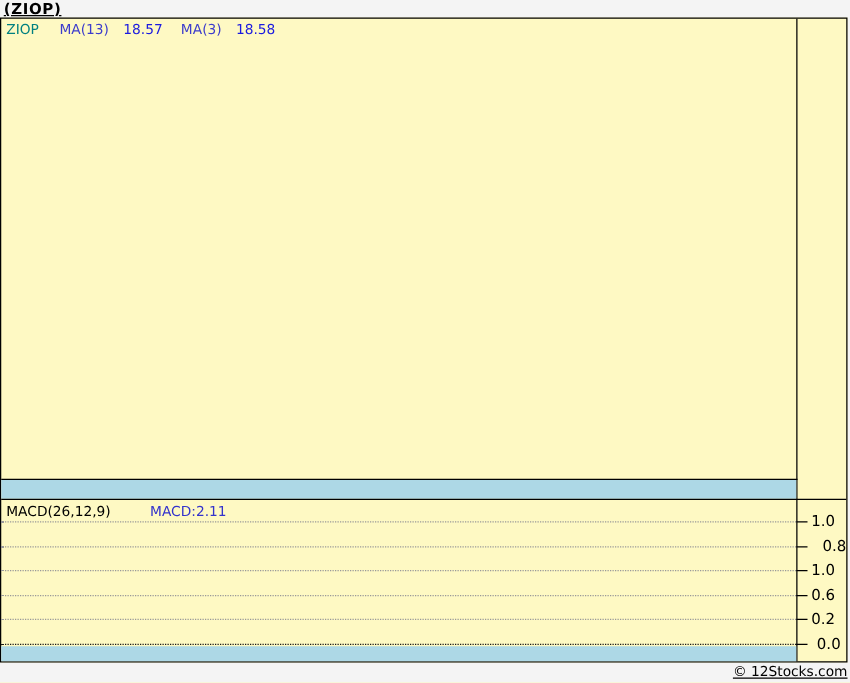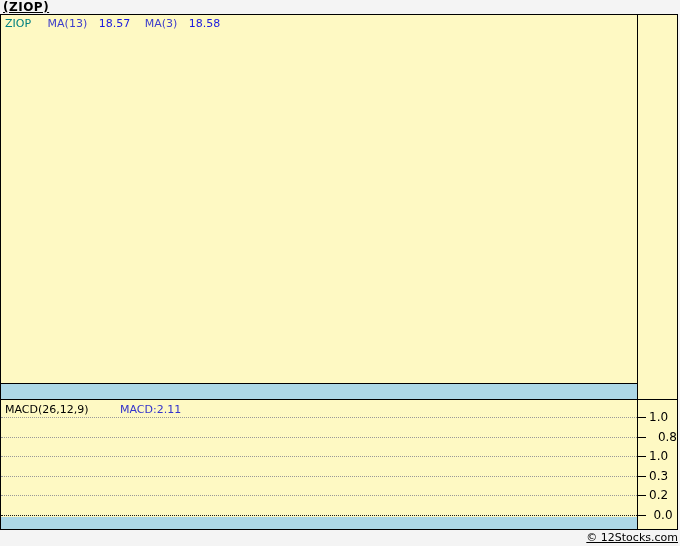--- a/index.html
+++ b/index.html
@@ -106,21 +106,21 @@
   <div class="tick t1"></div>
   <div class="tick t2"></div>
   <div class="tick t3"></div>
   <div class="tick t4"></div>
   <div class="tick t5"></div>
   <div class="tick t6"></div>
 
   <div class="ylab l1">1.0</div>
   <div class="ylab l2">0.8</div>
   <div class="ylab l3">1.0</div>
-  <div class="ylab l4">0.3</div>
+  <div class="ylab l4">0.6</div>
   <div class="ylab l5">0.2</div>
   <div class="ylab l6">0.0</div>
 
   <div id="band2" class="abs"></div>
 
 </div>
 
 <div id="footer">© 12Stocks.com</div>
 
 </body></html>

